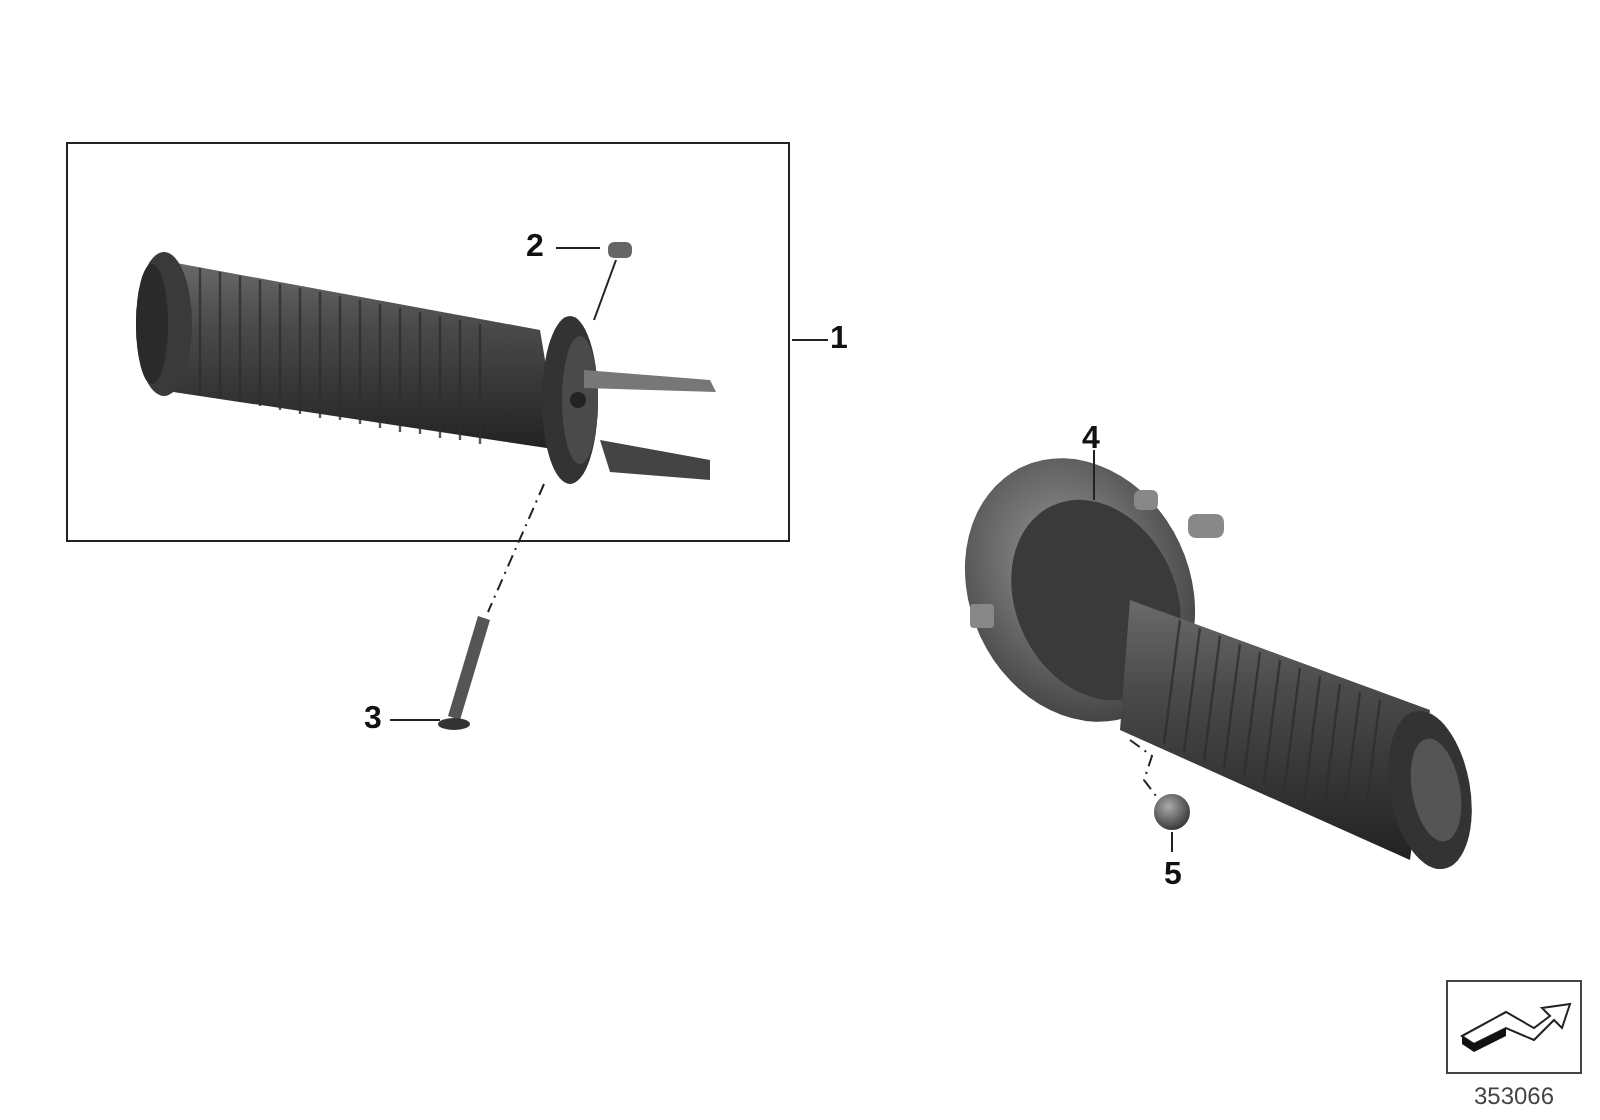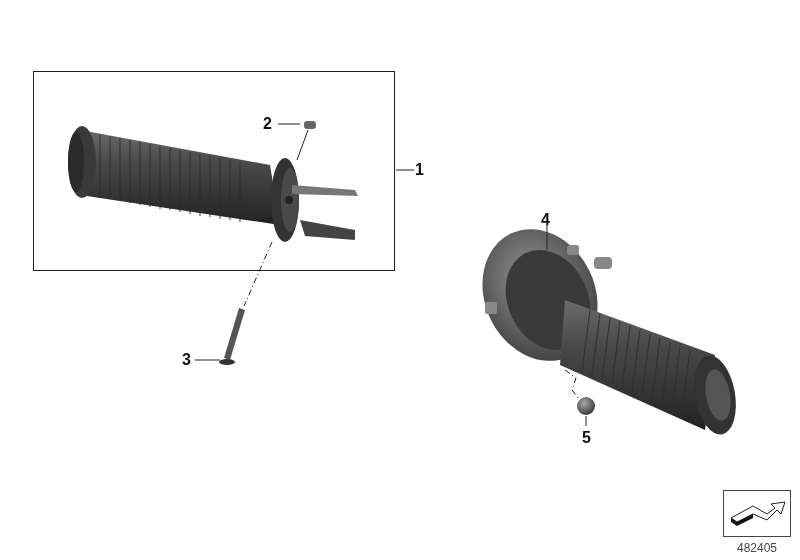--- a/index.html
+++ b/index.html
@@ -114,13 +114,13 @@
   </g>
 </svg>
 
 <span class="callout" style="left:415px;top:162px;">1</span>
 <span class="callout" style="left:263px;top:116px;">2</span>
 <span class="callout" style="left:182px;top:352px;">3</span>
 <span class="callout" style="left:541px;top:212px;">4</span>
 <span class="callout" style="left:582px;top:430px;">5</span>
 
 <div class="ref-box"></div>
-<div class="ref-num">482405</div>
+<div class="ref-num">353066</div>
 
 </body></html>

